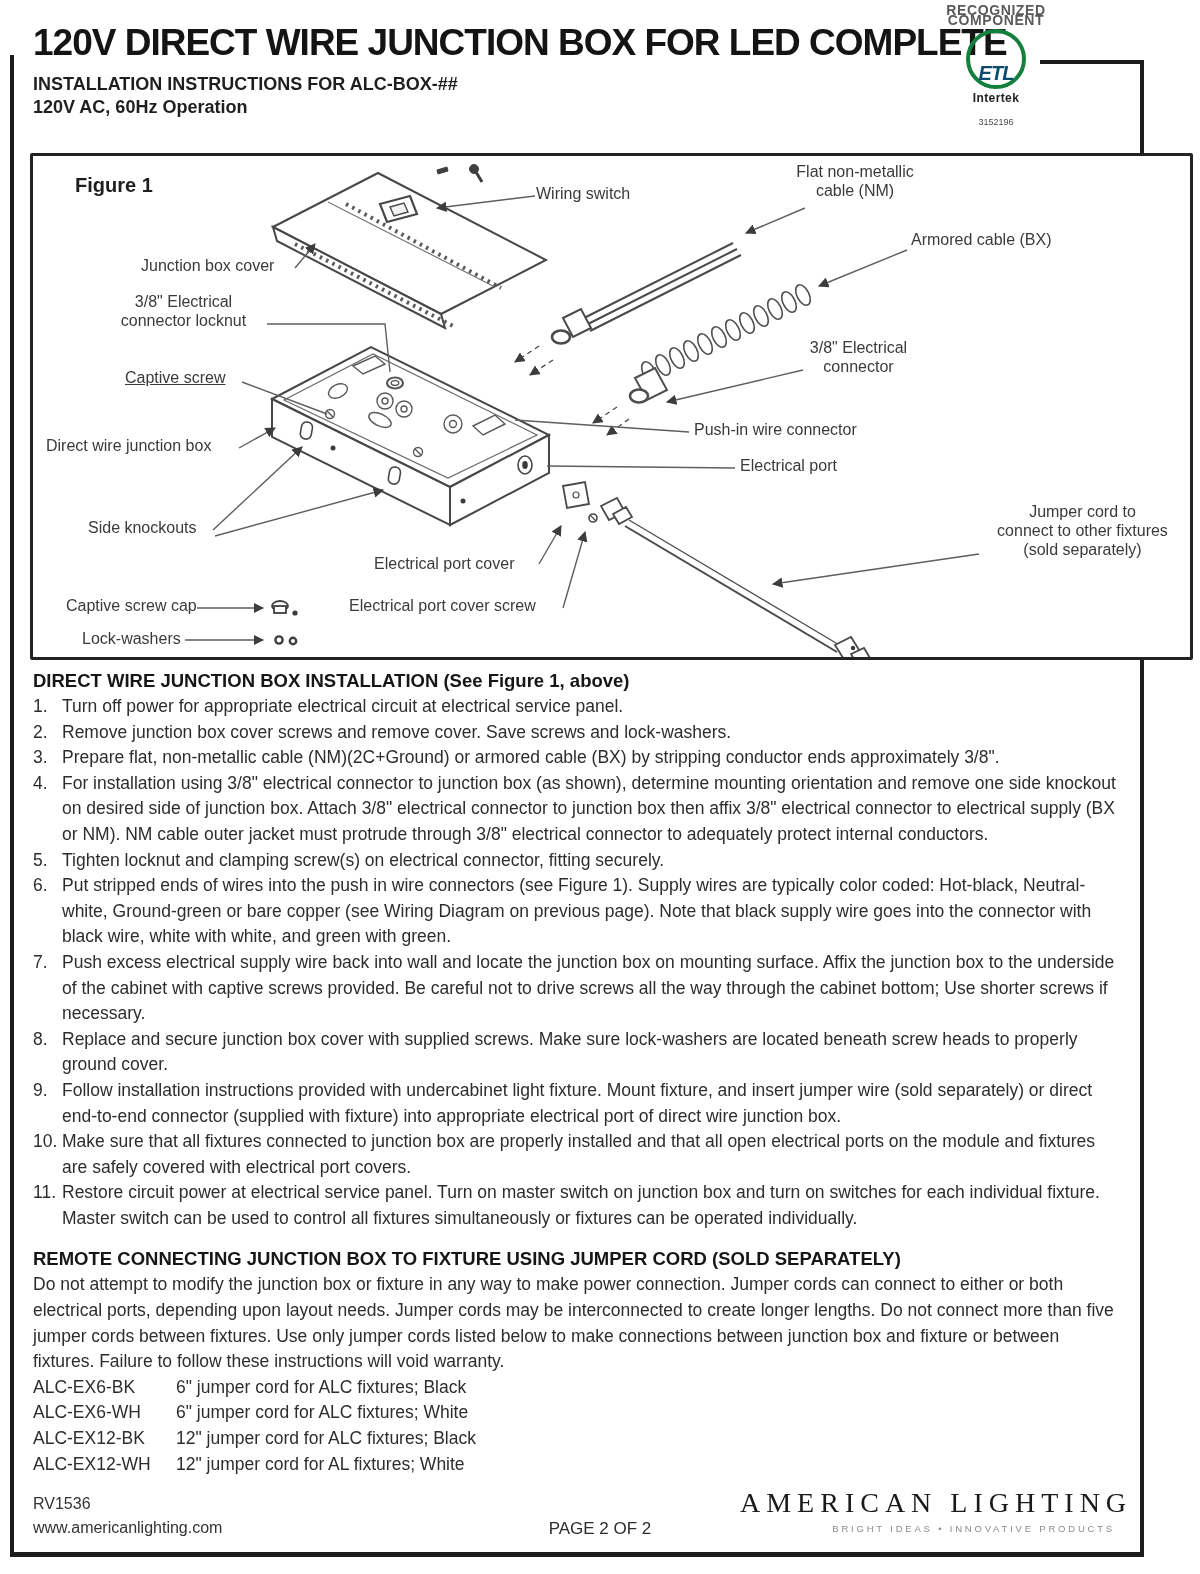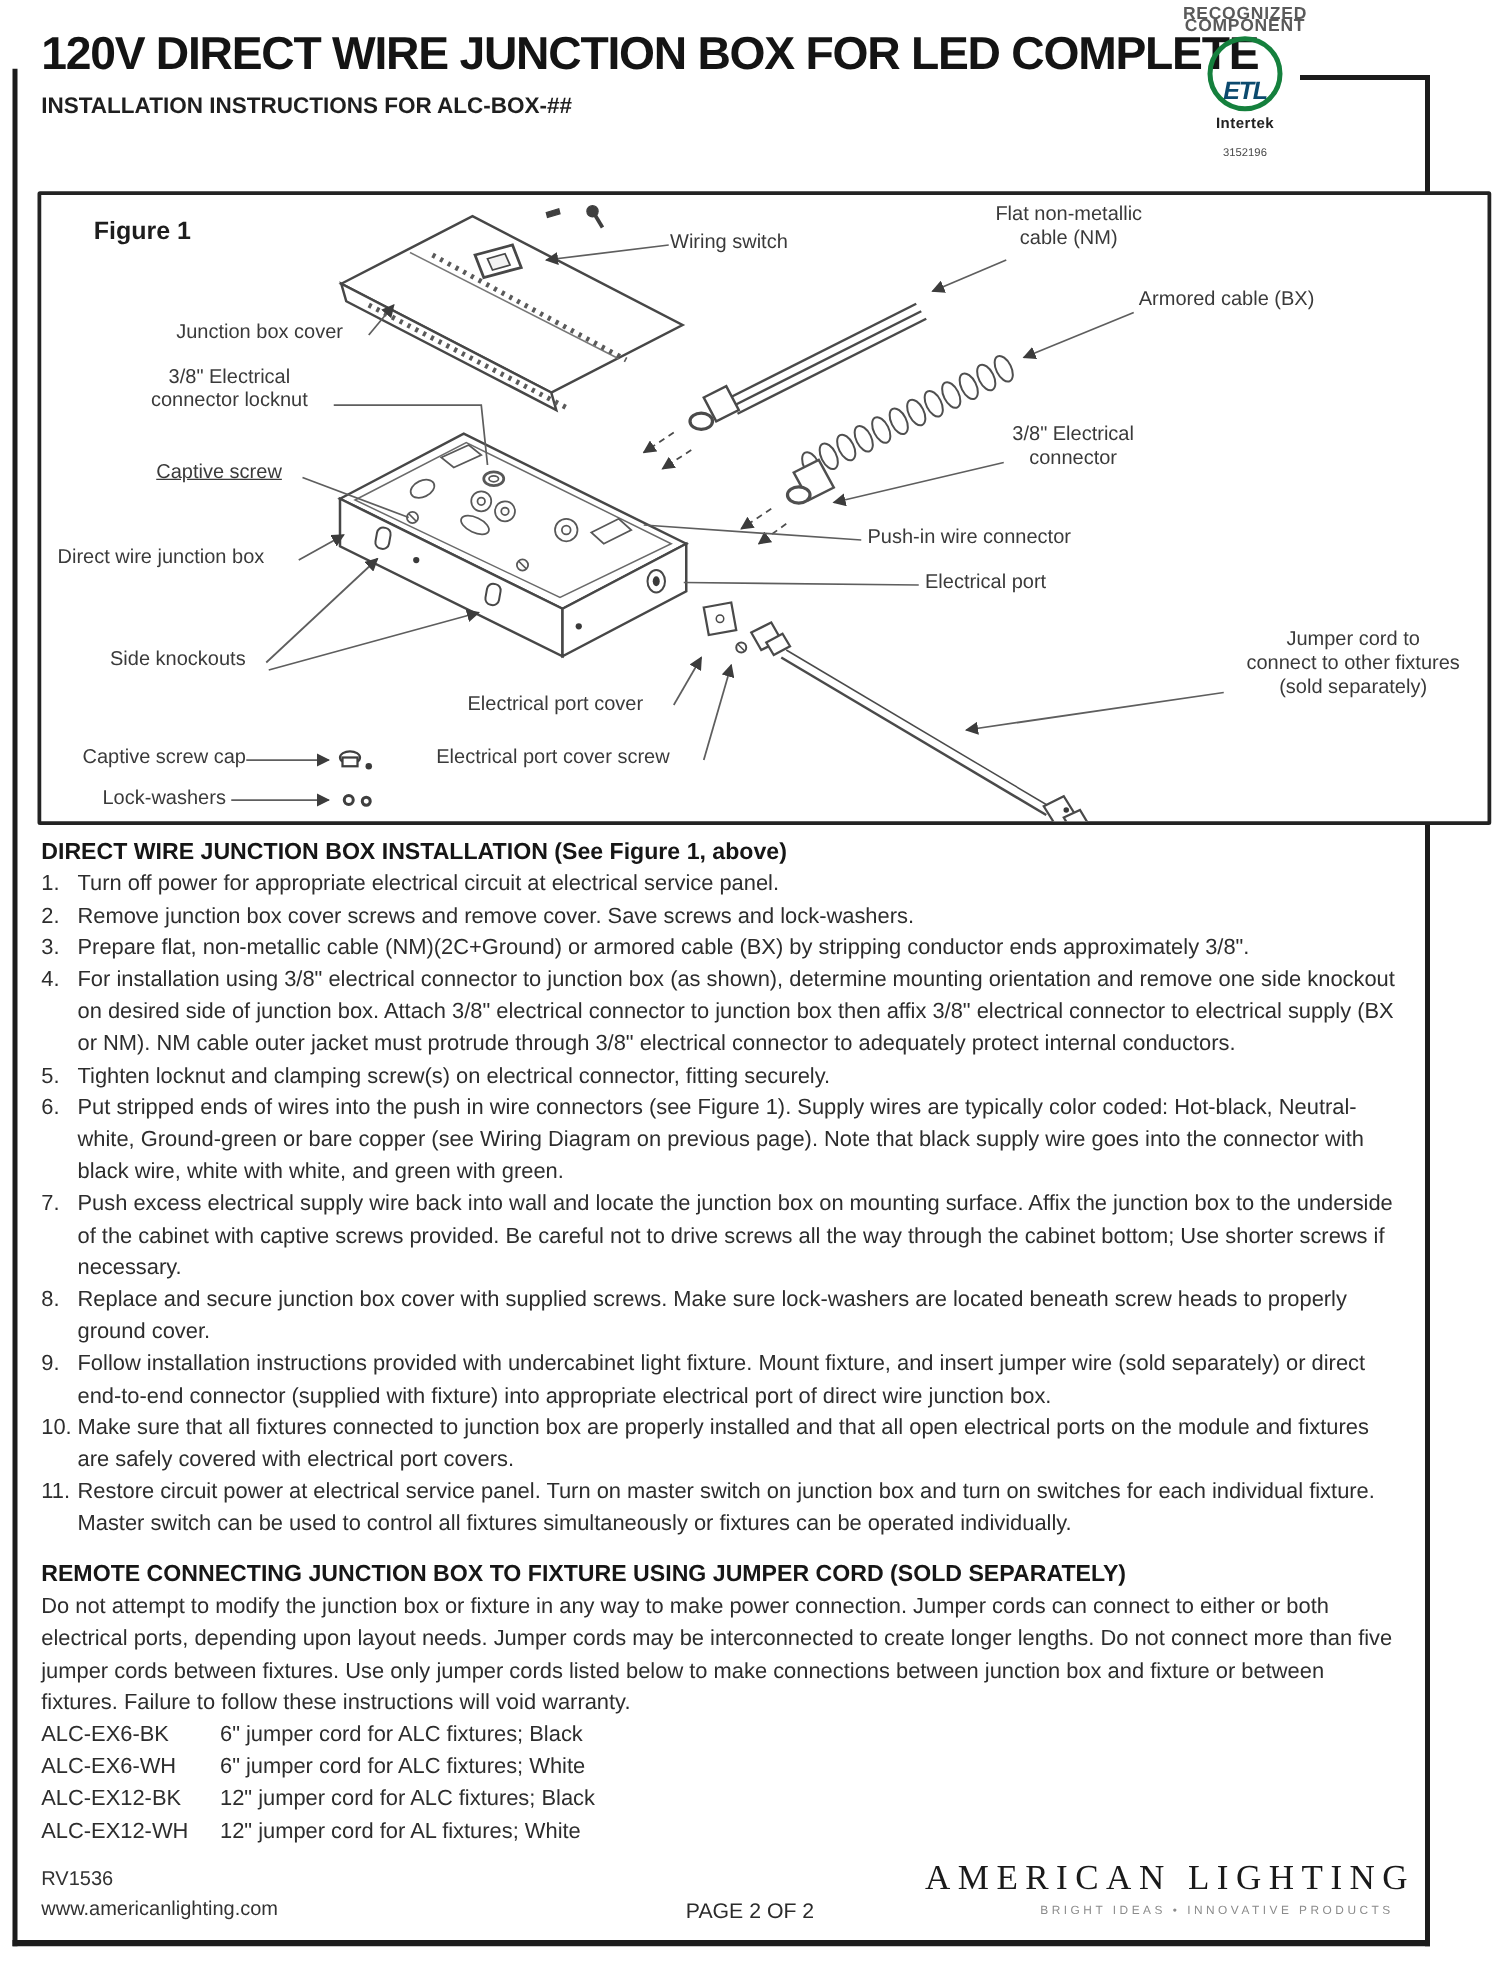--- a/index.html
+++ b/index.html
@@ -50,20 +50,21 @@
 <body>
 
 <div class="pborder" style="left:10px;top:55px;width:4px;height:1502px;"></div>
 <div class="pborder" style="left:1140px;top:60px;width:4px;height:1497px;"></div>
 <div class="pborder" style="left:10px;top:1552px;width:1134px;height:5px;"></div>
 <div class="pborder" style="left:1040px;top:60px;width:104px;height:4px;"></div>
 
 <div id="header">
   <div id="title">120V DIRECT WIRE JUNCTION BOX FOR LED COMPLETE</div>
   <div class="subtitle" id="subtitle1">INSTALLATION INSTRUCTIONS FOR ALC-BOX-##</div>
+  <div class="subtitle" id="subtitle2">120V AC, 60Hz Operation</div>
 </div>
 
 <div id="etl">
   <div class="etl-small">
     <div>RECOGNIZED</div>
     <div>COMPONENT</div>
   </div>
   <div class="etl-circle">
     <span>ETL</span>
   </div>

